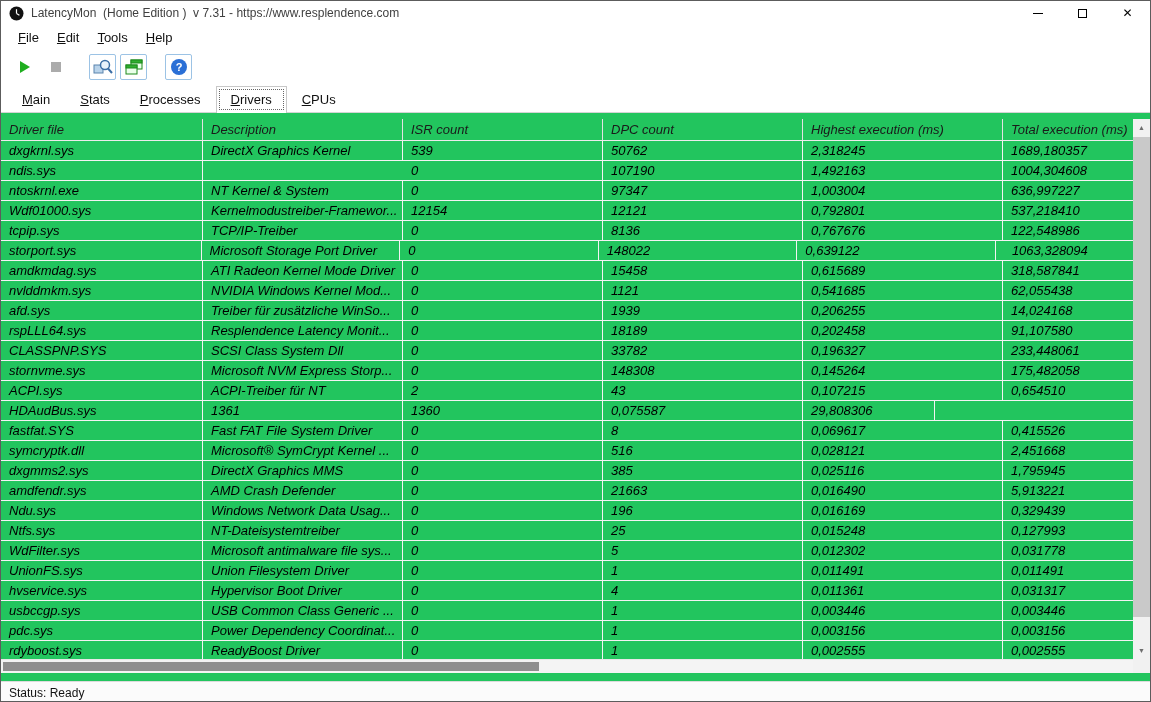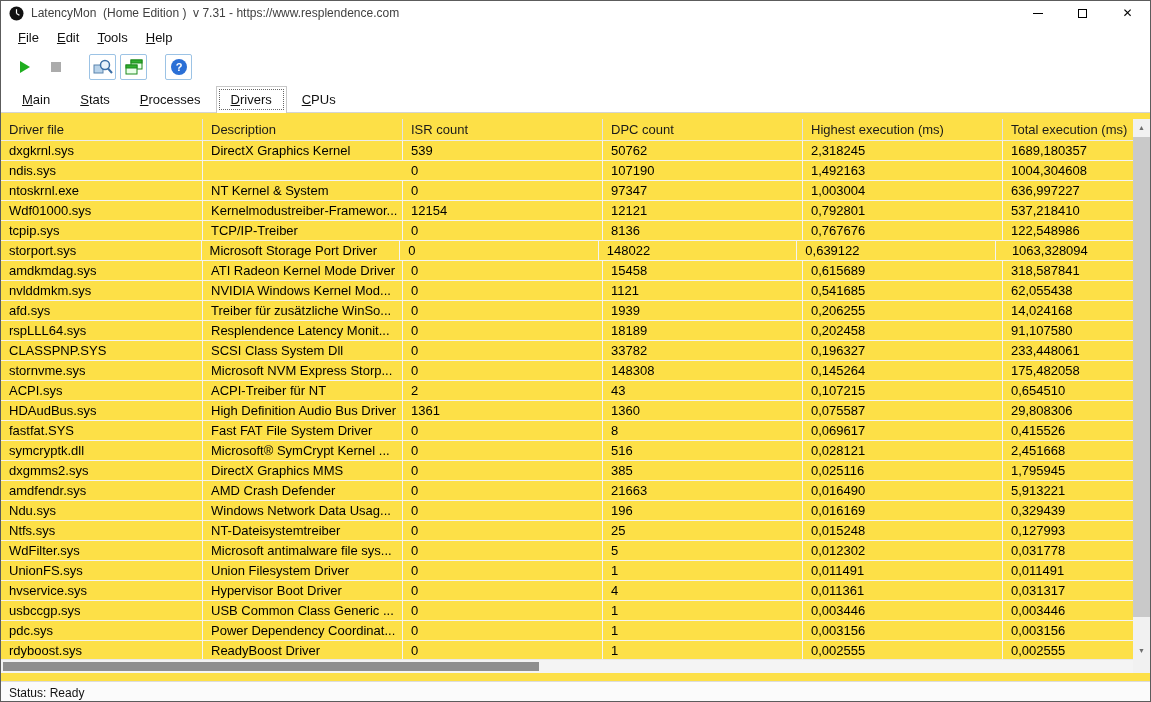--- a/index.html
+++ b/index.html
@@ -27,21 +27,21 @@
   .tool-btn.boxed { border:1px solid #9cc3e5; border-radius:2px; }
   .gap16 { margin-left:16px; }
   .gap14 { margin-left:14px; }
 
   
   .tabstrip { height:29px; display:flex; align-items:flex-end; padding-left:6px; border-bottom:1px solid #d4d4d4; }
   .tab { font-size:13px; padding:5px 14px; color:#111; border:1px solid transparent; border-bottom:none; cursor:default; }
   .tab.active { background:#fff; border-color:#c8c8c8; margin-bottom:-1px; padding-bottom:6px; outline:1px dotted #666; outline-offset:-4px; }
 
   
-  .content { position:relative; height:568px; background:#fde047; }
+  .content { position:relative; height:568px; background:#22c55e;font-style:italic; }
   .grid { position:absolute; left:0; top:6px; width:1134px; height:540px; overflow:hidden; }
   .thead { display:flex; height:22px; border-bottom:1px solid #ececec; }
   .th { font-size:13px; color:#1a1a1a; padding:3px 0 0 8px; border-right:1px solid #e3e3e3; white-space:nowrap; overflow:hidden; }
   .tr { display:flex; height:20px; line-height:19px; border-bottom:1px solid #f3f3f3; }
   .td { font-size:13px; color:#000; padding-left:8px; border-right:1px solid #f3f3f3; white-space:nowrap; overflow:hidden; }
 
   
   .vscroll { position:absolute; right:0; top:6px; width:17px; height:540px; background:#f1f1f1; }
   .varrow { height:17px; display:flex; align-items:center; justify-content:center; color:#6e6e6e; font-size:7px; }
   .varrow.bottom { position:absolute; bottom:0; left:0; width:17px; }
@@ -237,21 +237,20 @@
           <div class="tr">
             <div class="td" style="width: 202px;">ACPI.sys</div>
             <div class="td" style="width: 200px;">ACPI-Treiber für NT</div>
             <div class="td" style="width: 200px;">2</div>
             <div class="td" style="width: 200px;">43</div>
             <div class="td" style="width: 200px;">0,107215</div>
             <div class="td" style="width: 132px;">0,654510</div>
           </div>
           <div class="tr">
             <div class="td" style="width: 202px;">HDAudBus.sys</div>
-            <div class="td" style="width: 200px;">High Definition Audio Bus Driver</div>
             <div class="td" style="width: 200px;">1361</div>
             <div class="td" style="width: 200px;">1360</div>
             <div class="td" style="width: 200px;">0,075587</div>
             <div class="td" style="width: 132px;">29,808306</div>
           </div>
           <div class="tr">
             <div class="td" style="width: 202px;">fastfat.SYS</div>
             <div class="td" style="width: 200px;">Fast FAT File System Driver</div>
             <div class="td" style="width: 200px;">0</div>
             <div class="td" style="width: 200px;">8</div>

